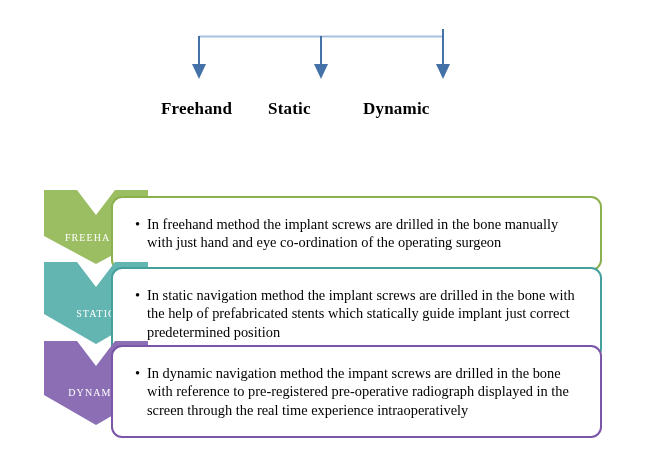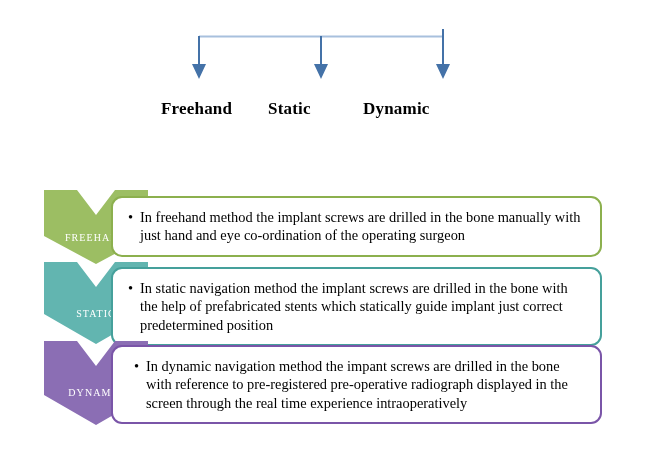--- a/index.html
+++ b/index.html
@@ -91,21 +91,21 @@
     left: 71px;
     background: #ffffff;
     border-style: solid;
     border-width: 2px;
     border-radius: 11px;
     box-sizing: border-box;
     width: 491px;
   }
   .callout-text {
     position: relative;
-    margin: 4px;
+    margin: 11px;
     padding: 6px 10px 6px 23px;
     font-family: "Liberation Serif", serif;
     font-size: 14.4px;
     line-height: 1.28;
     color: #000000;
     text-align: left;
   }
   .callout-text::before {
     content: "\2022";
     position: absolute;
@@ -173,18 +173,18 @@
     </div>
   </div>
 
   <div class="method-row" id="method-row-2">
     <div class="chevron">
       <svg class="chevron-svg" width="112" height="84" viewBox="0 0 112 84">
         <path id="chevron-path-2" d="M 4 0 L 37 0 L 56 25 L 75 0 L 108 0 L 108 54 L 56 84 L 4 54 Z" fill="#8B6EB4"></path>
       </svg>
       <div class="chevron-label" style="top: 46px;">DYNAMIC</div>
     </div>
-    <div class="callout" id="callout-2" style="top: 4px; border-color: #7A55A8; padding-left: 6px;">
+    <div class="callout" id="callout-2" style="top: 4px; border-color: #7A55A8;">
       <p class="callout-text">In dynamic navigation method the impant screws are drilled in the bone with reference to pre-registered pre-operative radiograph displayed in the screen through the real time experience intraoperatively</p>
     </div>
   </div>
 
 </div>
 
 </body></html>

